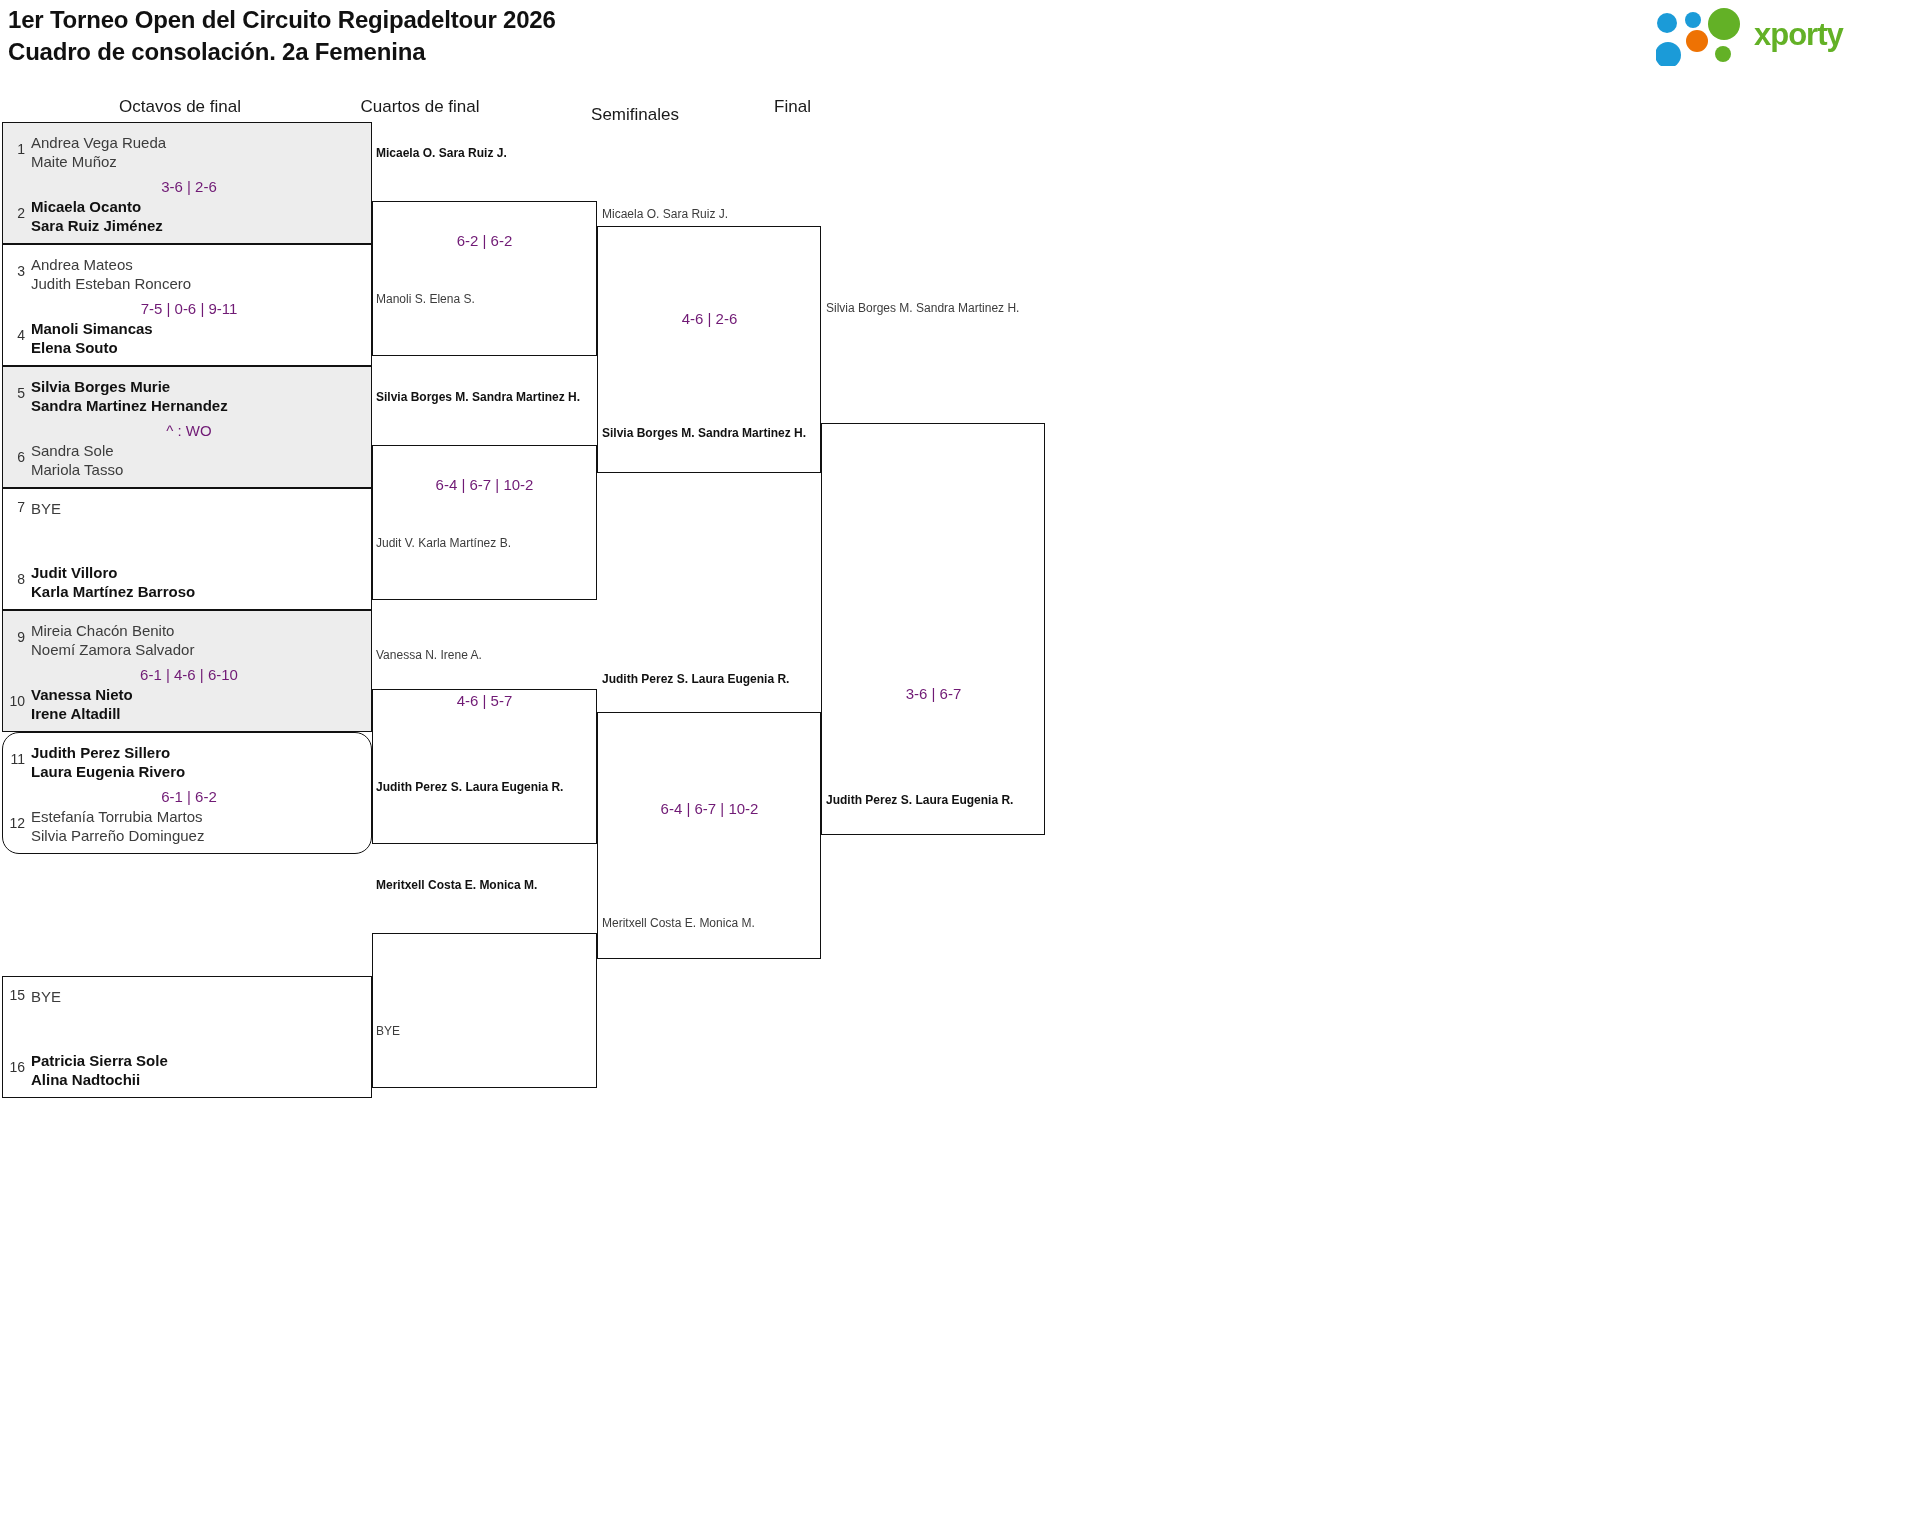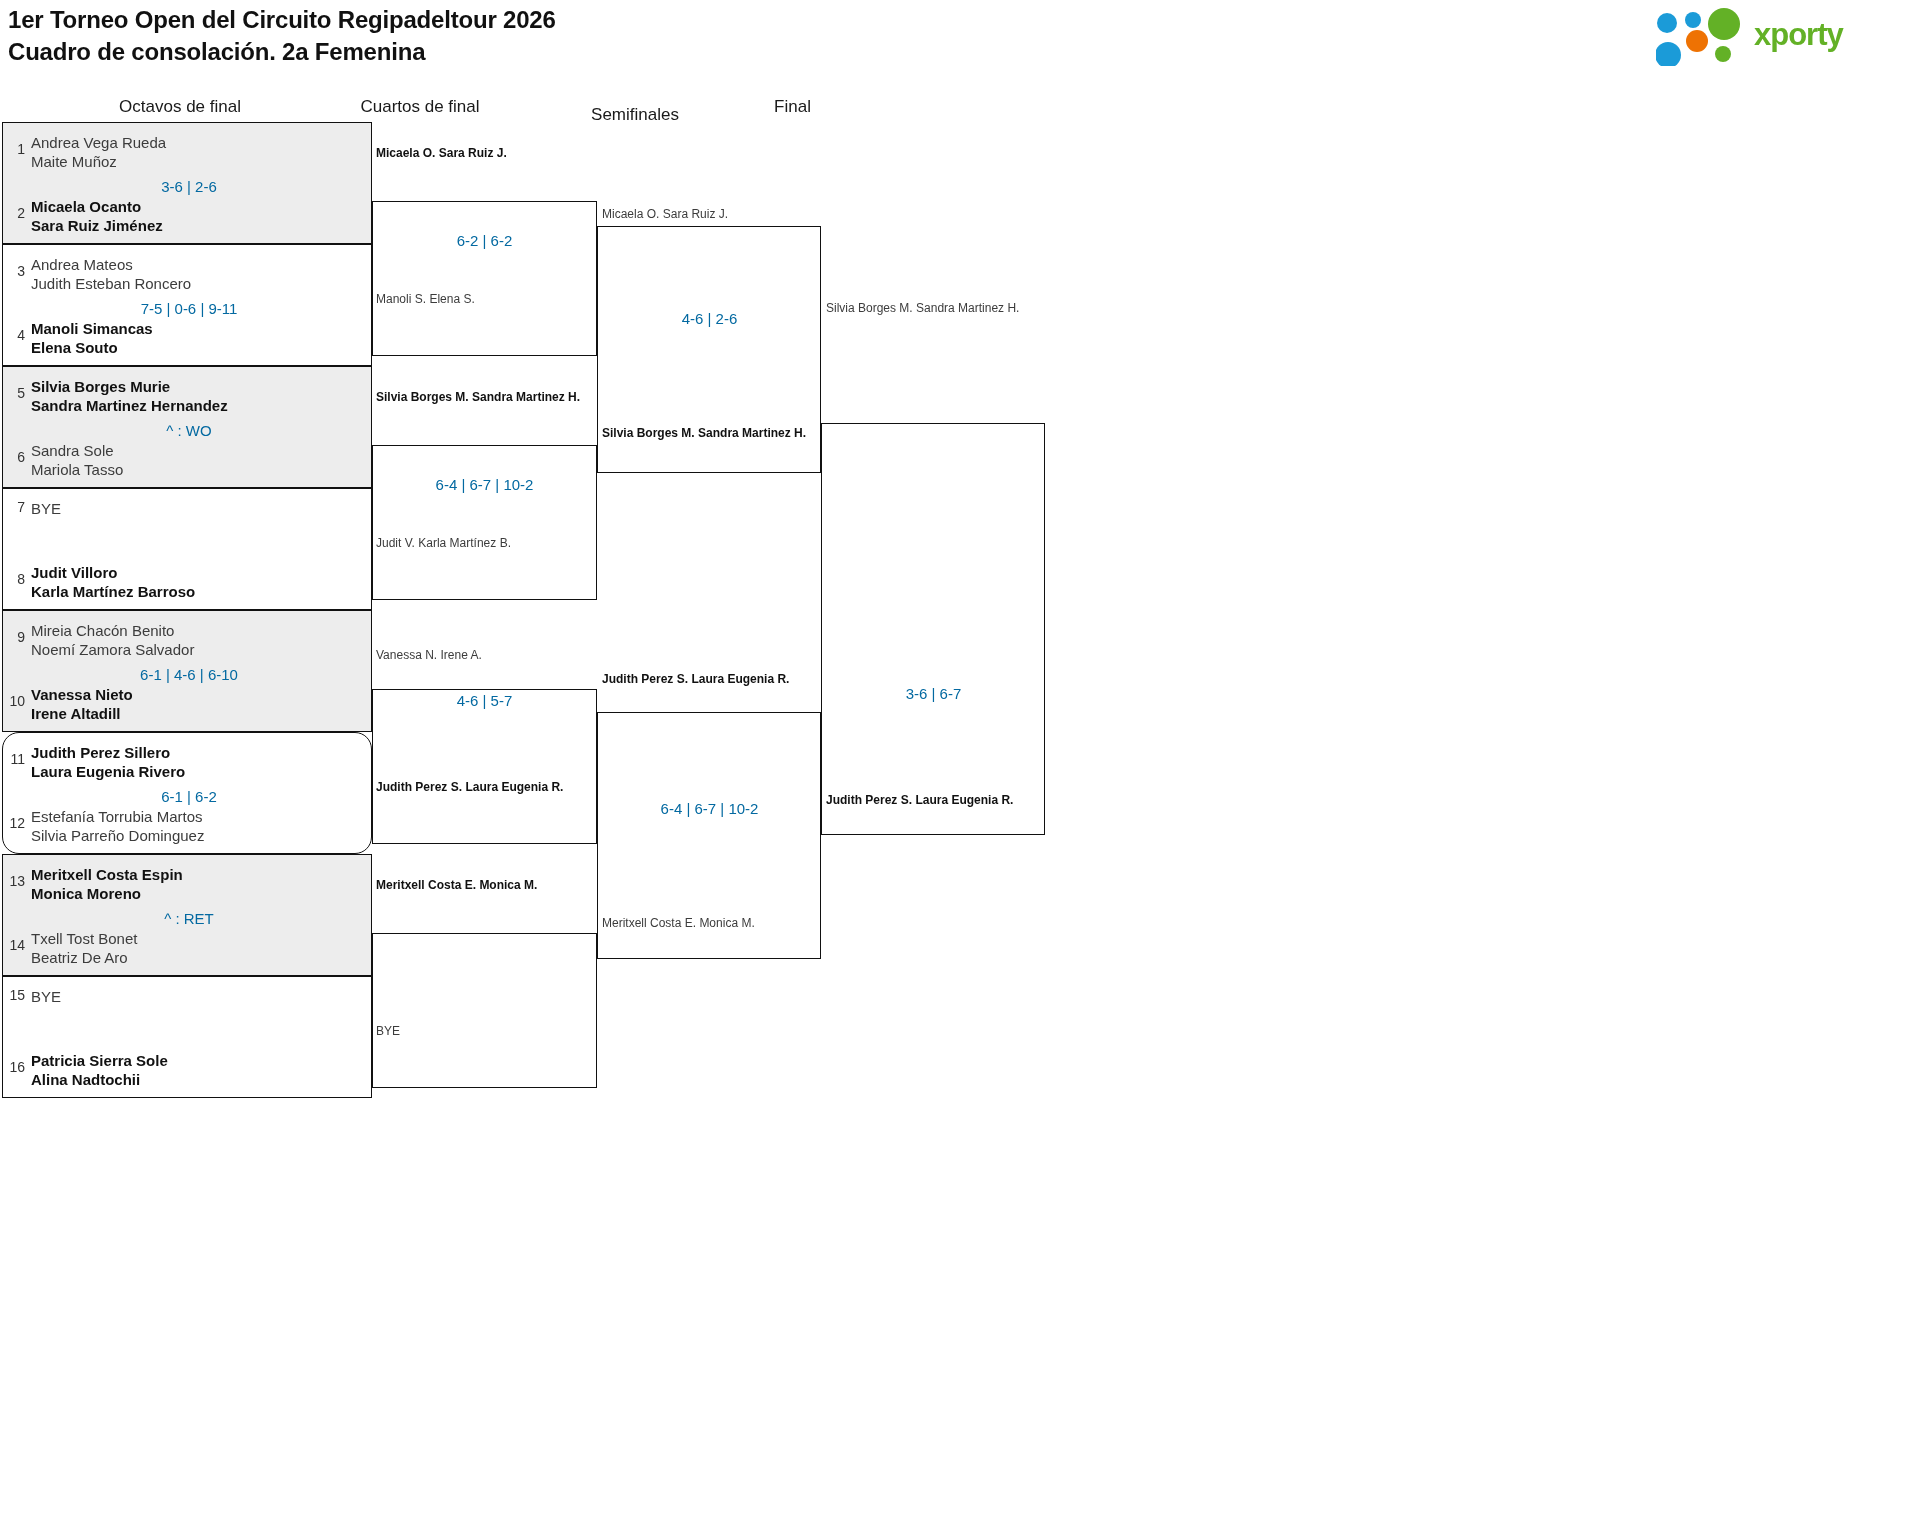--- a/index.html
+++ b/index.html
@@ -36,21 +36,21 @@
   .r1cell.shaded { background: #ededed; }
 
   .seedno { position: absolute; left: 6px; font-size: 14px; color: #333;
             line-height: 16px; text-align: right; width: 16px; }
 
   .team { position: absolute; left: 28px; font-size: 15px; line-height: 19px;
           color: #3c3c3c; white-space: nowrap; }
   .team.win { color: #111; font-weight: 700; }
   .team .l2 { display: block; }
 
-  .score { position: absolute; font-size: 15px; color: #0369a1;
+  .score { position: absolute; font-size: 15px; color: #701a75;
            line-height: 18px; white-space: nowrap; text-align: center; }
 
   
   .connbox { position: absolute; border: 1px solid #111;
              background: transparent; }
 
   
   .adv { position: absolute; font-size: 12px; line-height: 19px;
          color: #3c3c3c; white-space: nowrap; }
   .adv.win { color: #111; font-weight: 700; }
@@ -158,33 +158,20 @@
       <span class="l2">Laura Eugenia Rivero</span>
     </div>
     <div class="score" style="left:96px; top:55px; width:180px;">6-1 | 6-2</div>
     <div class="seedno" style="top:82px;">12</div>
     <div class="team" style="top:74px;">
       <span>Estefanía Torrubia Martos</span>
       <span class="l2">Silvia Parreño Dominguez</span>
     </div>
   </div>
 
-  <div class="r1cell shaded" style="left:2px; top:854px; width:370px; height:122px;">
-    <div class="seedno" style="top:18px;">13</div>
-    <div class="team win" style="top:10px;">
-      <span>Meritxell Costa Espin</span>
-      <span class="l2">Monica Moreno</span>
-    </div>
-    <div class="score" style="left:96px; top:55px; width:180px;">^ : RET</div>
-    <div class="seedno" style="top:82px;">14</div>
-    <div class="team" style="top:74px;">
-      <span>Txell Tost Bonet</span>
-      <span class="l2">Beatriz De Aro</span>
-    </div>
-  </div>
 
   <div class="r1cell" style="left:2px; top:976px; width:370px; height:122px;">
     <div class="seedno" style="top:10px;">15</div>
     <div class="team" style="top:10px;">
       <span>BYE</span>
     </div>
     <div class="score" style="left:96px; top:55px; width:180px;"></div>
     <div class="seedno" style="top:82px;">16</div>
     <div class="team win" style="top:74px;">
       <span>Patricia Sierra Sole</span>

